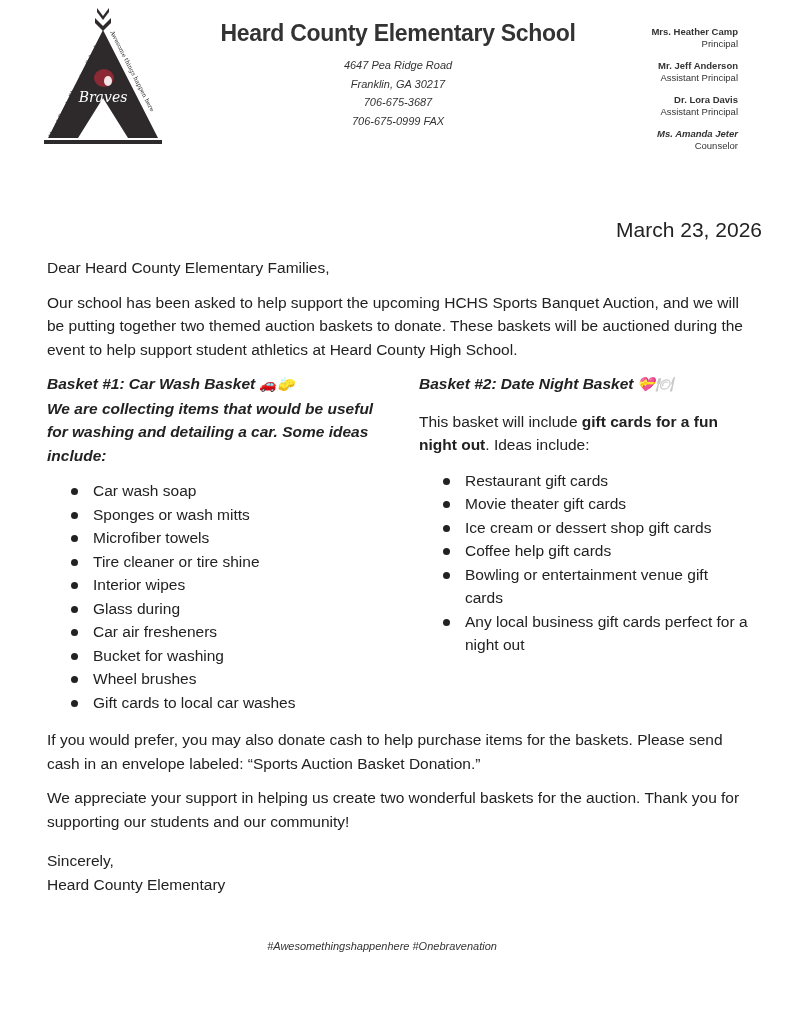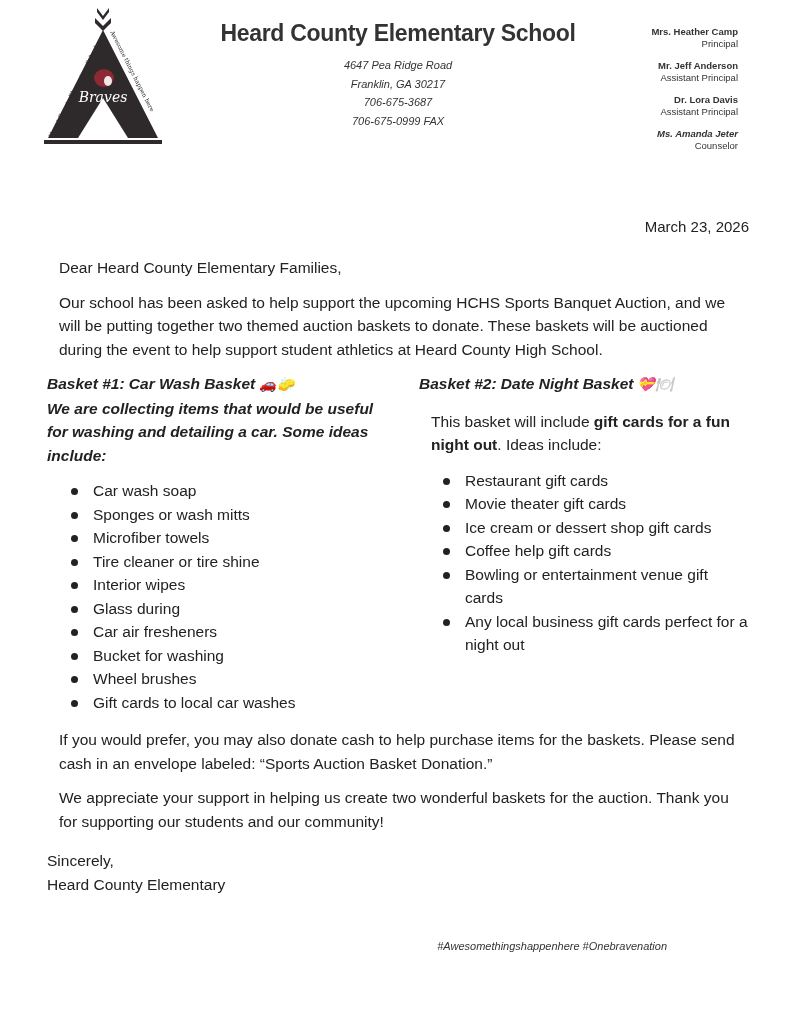--- a/index.html
+++ b/index.html
@@ -21,28 +21,28 @@
     .staff {
       position: absolute; left: 608px; top: 26px; width: 130px; text-align: right;
       font-family: "Liberation Sans", sans-serif; font-size: 9.5px; color: #333;
     }
     .staff .member { margin-bottom: 10px; line-height: 12px; }
     .staff .name { font-weight: bold; }
     .staff .role { }
     .staff .italic-name { font-style: italic; }
 
     .date {
-      position: absolute; right: 42px; top: 218px; font-size: 15px; color: #222;
+      position: absolute; right: 29px; top: 218px; font-size: 21px; color: #222;
       font-family: "Liberation Sans", sans-serif;
     }
     .letter {
       position: absolute; left: 47px; top: 256px; width: 700px;
       font-family: "Liberation Sans", sans-serif; font-size: 15.5px; line-height: 23.5px; color: #222;
     }
-    .letter p { margin: 0 0 11px 12px; }
+    .letter p { margin: 0 0 11px 0; }
     .columns { position: relative; height: 356px; margin-top: 4px; }
     .col-left { position: absolute; left: 0; top: 0; width: 330px; }
     .col-right { position: absolute; left: 372px; top: 0; width: 330px; }
     .basket-heading { font-weight: bold; font-style: italic; }
     .gap-we { display: inline-block; width: 68px; }
     .emoji { font-family: "DejaVu Sans", sans-serif; font-size: 14px; }
     .emoji.car { color: #d9363e; }
     .emoji.sponge { color: #f2c230; }
     .emoji.heart { color: #ef6fa0; }
     .emoji.plate { color: #c9c9c9; }
@@ -50,21 +50,21 @@
     ul.items li { position: relative; line-height: 23.5px; }
     ul.items li::before {
       content: ""; position: absolute; left: -22px; top: 9px; width: 7px; height: 7px;
       border-radius: 50%; background: #222;
     }
     .col-right p.intro { margin-top: 13px; }
     .col-right ul.items { margin-top: 12px; }
     .after { margin-top: 0; }
     .closing { margin-top: 16px; line-height: 24px; }
     .footer {
-      position: absolute; left: 0; top: 940px; width: 667px; text-align: right;
+      position: absolute; left: 0; top: 940px; width: 764px; text-align: center;
       font-family: "Liberation Sans", sans-serif; font-style: italic; font-size: 11px; color: #333;
     }
     b { font-weight: bold; }
   </style>
 </head>
 <body>
 
 <div class="logo">
   <svg width="126" height="145" viewBox="0 0 126 145">
 

